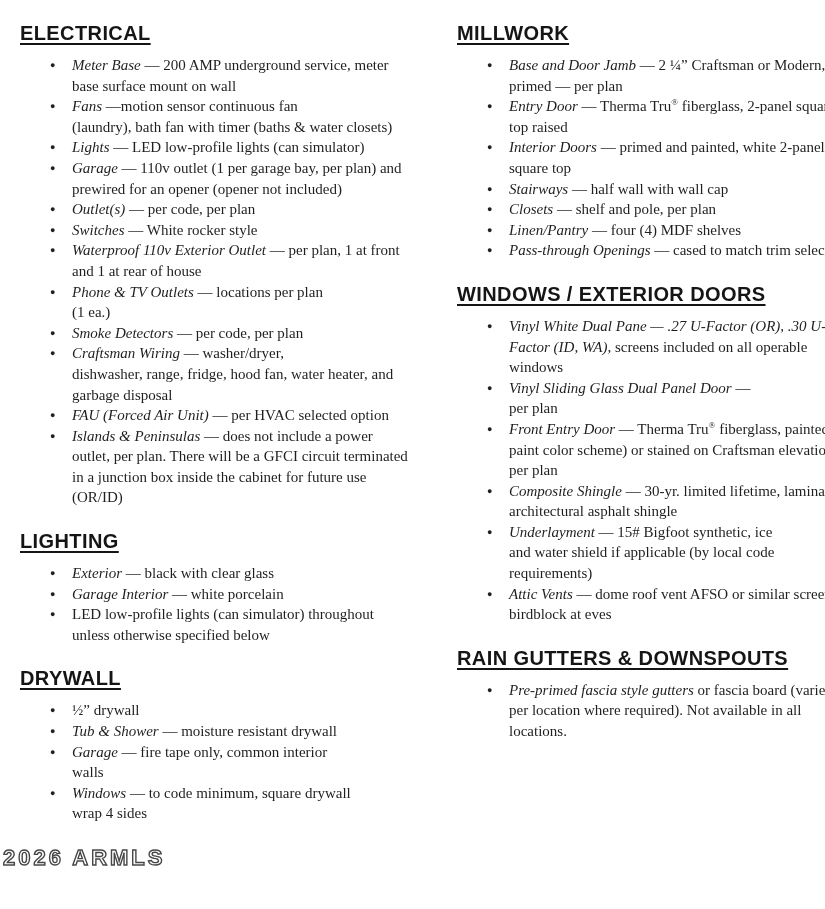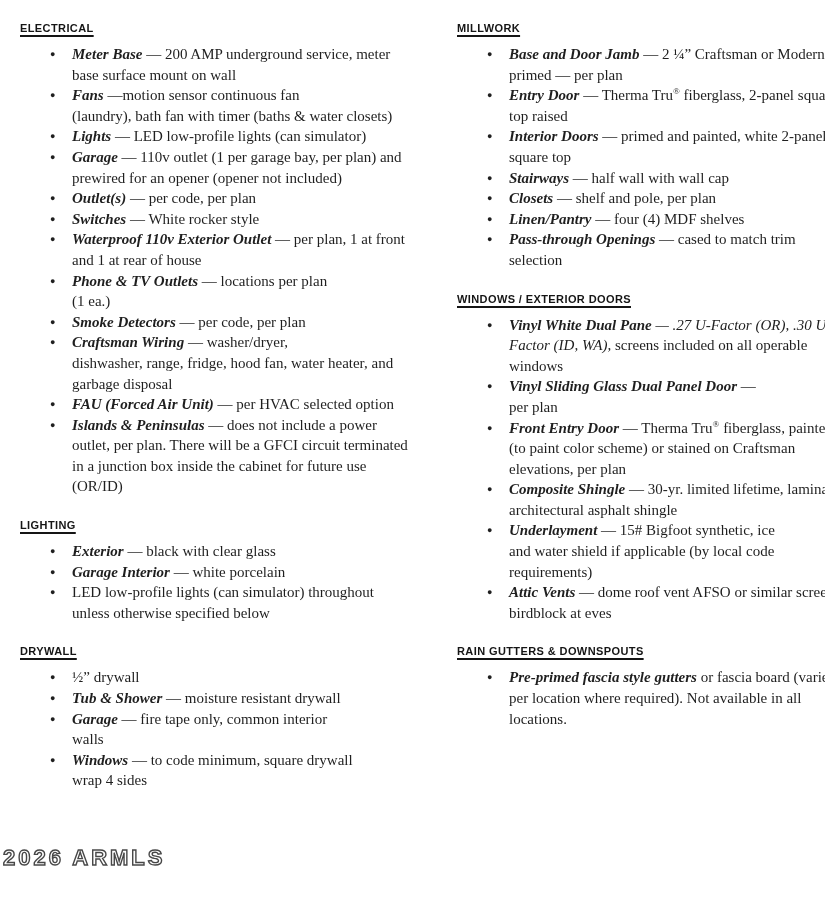--- a/index.html
+++ b/index.html
@@ -20,21 +20,21 @@
     top: 22px;
   }
   .column-left  { left: 20px;  width: 394px; }
   .column-right { left: 457px; width: 393px; }
 
   .spec-section { margin: 0; }
   .spec-section + .spec-section { margin-top: 22px; }
 
   .section-title {
     font-family: "Liberation Sans", sans-serif;
-    font-size: 11px;
+    font-size: 20px;
     font-weight: 700;
     letter-spacing: 0.4px;
     color: #151515;
     margin: 0 0 10px 0;
     text-decoration: underline;
     text-decoration-thickness: 2px;
     text-underline-offset: 3px;
   }
 
   .spec-list {
@@ -51,21 +51,21 @@
   .spec-item::before {
     content: "\25CF";
     position: absolute;
     left: 30px;
     top: 0;
     font-size: 9px;
     line-height: 20.6px;
     color: #1f1f1f;
   }
 
-  .seg-bi { font-weight: 700; font-style: italic; }
+  .seg-bi { font-weight: 400; font-style: italic; }
   .seg-i  { font-style: italic; }
   sup.seg-sup { font-size: 9px; line-height: 0; }
 
   .watermark {
     position: absolute;
     left: 3px;
     top: 845px;
     font-family: "Liberation Sans", sans-serif;
     font-size: 22px;
     font-weight: 700;

